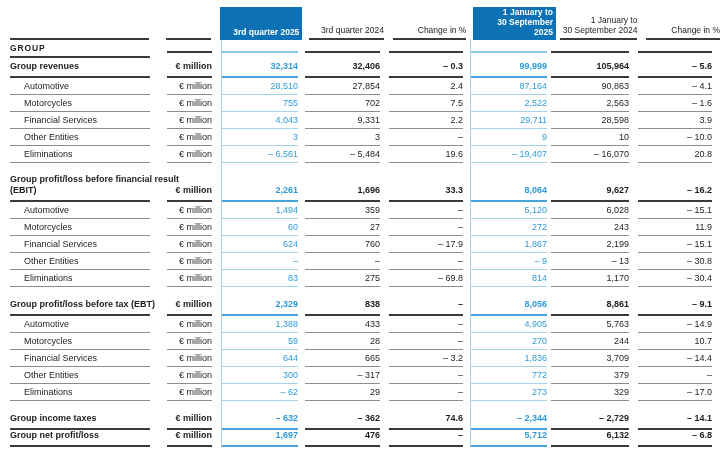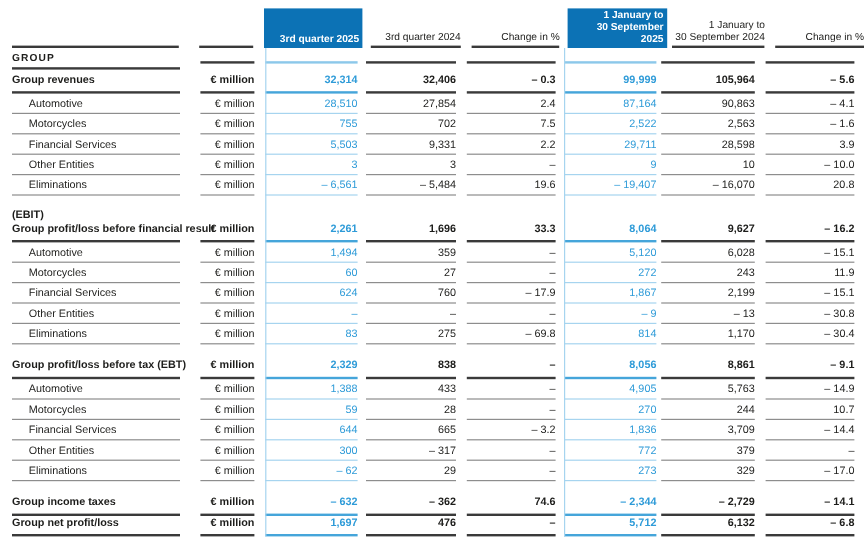--- a/index.html
+++ b/index.html
@@ -133,21 +133,21 @@
         <div class="cell c3">7.5</div>
         <div class="cell c4 bluecol">2,522</div>
         <div class="cell c5">2,563</div>
         <div class="cell c6">– 1.6</div>
       </div>
       <div class="row">
         <div class="cell c-label sub">
           <span class="hline">Financial Services</span>
         </div>
         <div class="cell c-unit">€ million</div>
-        <div class="cell c1 bluecol">5,503</div>
+        <div class="cell c1 bluecol">4,043</div>
         <div class="cell c2">9,331</div>
         <div class="cell c3">2.2</div>
         <div class="cell c4 bluecol">29,711</div>
         <div class="cell c5">28,598</div>
         <div class="cell c6">3.9</div>
       </div>
       <div class="row">
         <div class="cell c-label sub">
           <span class="hline">Other Entities</span>
         </div>
@@ -167,22 +167,22 @@
         <div class="cell c1 bluecol">– 6,561</div>
         <div class="cell c2">– 5,484</div>
         <div class="cell c3">19.6</div>
         <div class="cell c4 bluecol">– 19,407</div>
         <div class="cell c5">– 16,070</div>
         <div class="cell c6">20.8</div>
       </div>
       <div class="gap"></div>
       <div class="row bold twoline">
         <div class="cell c-label">
+          <span class="hline">Group profit/loss before financial result</span>
           <span class="hline">(EBIT)</span>
-          <span class="hline">Group profit/loss before financial result</span>
         </div>
         <div class="cell c-unit">€ million</div>
         <div class="cell c1 bluecol">2,261</div>
         <div class="cell c2">1,696</div>
         <div class="cell c3">33.3</div>
         <div class="cell c4 bluecol">8,064</div>
         <div class="cell c5">9,627</div>
         <div class="cell c6">– 16.2</div>
       </div>
       <div class="row">

